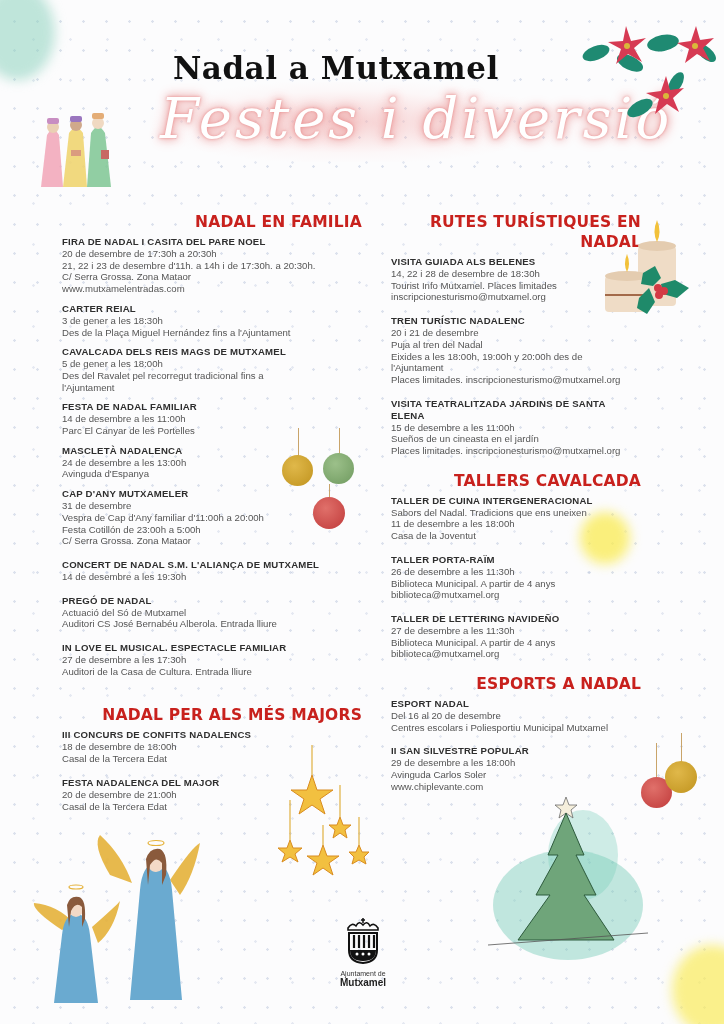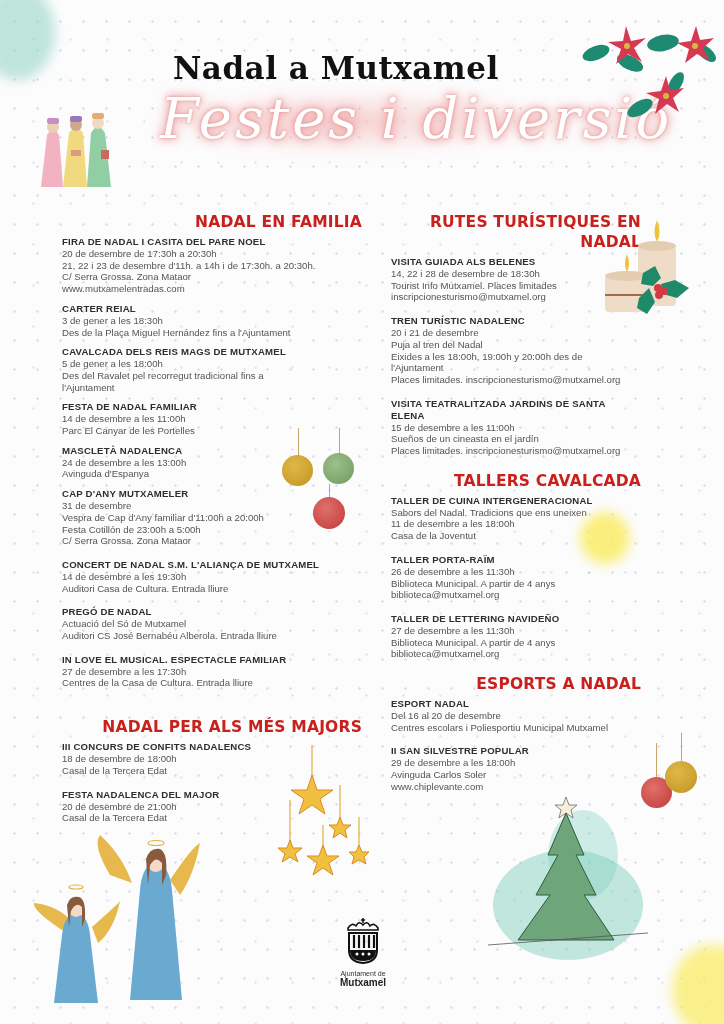--- a/index.html
+++ b/index.html
@@ -151,31 +151,30 @@
     <div class="event">
       <div class="event-title">CAP D'ANY MUTXAMELER</div>
       <div class="event-line">31 de desembre</div>
       <div class="event-line">Vespra de Cap d'Any familiar d'11:00h a 20:00h</div>
       <div class="event-line">Festa Cotillón de 23:00h a 5:00h</div>
       <div class="event-line">C/ Serra Grossa. Zona Mataor</div>
     </div>
     <div class="event" style="margin-top:12px">
       <div class="event-title">CONCERT DE NADAL S.M. L'ALIANÇA DE MUTXAMEL</div>
       <div class="event-line">14 de desembre a les 19:30h</div>
-      <div class="event-line">Auditori Casa de Cultura. Entrada lliure</div>
     </div>
     <div class="event" style="margin-top:12px">
       <div class="event-title">PREGÓ DE NADAL</div>
       <div class="event-line">Actuació del Só de Mutxamel</div>
       <div class="event-line">Auditori CS José Bernabéu Alberola. Entrada lliure</div>
     </div>
     <div class="event" style="margin-top:12px">
       <div class="event-title">IN LOVE EL MUSICAL. ESPECTACLE FAMILIAR</div>
       <div class="event-line">27 de desembre a les 17:30h</div>
-      <div class="event-line">Centres de la Casa de Cultura. Entrada lliure</div>
+      <div class="event-line">Auditori de la Casa de Cultura. Entrada lliure</div>
     </div>
   </div>
 
   <div class="section" style="margin-top:28px">
     <div class="section-title">NADAL PER ALS MÉS MAJORS</div>
     <div class="event">
       <div class="event-title">III CONCURS DE CONFITS NADALENCS</div>
       <div class="event-line">18 de desembre de 18:00h</div>
       <div class="event-line">Casal de la Tercera Edat</div>
     </div>

